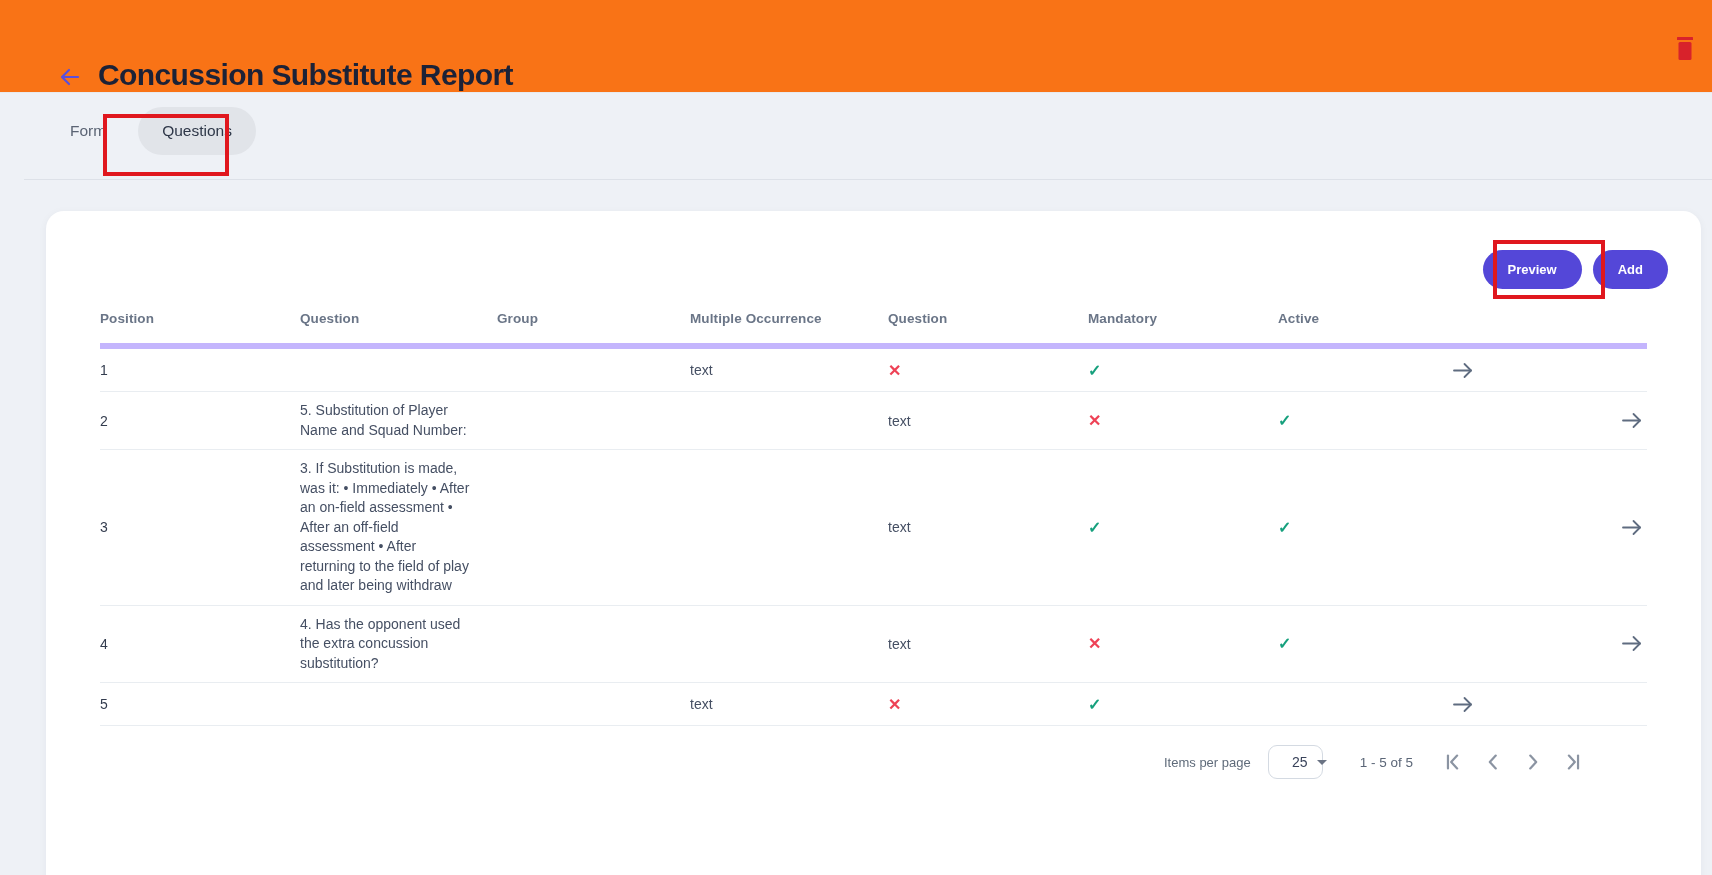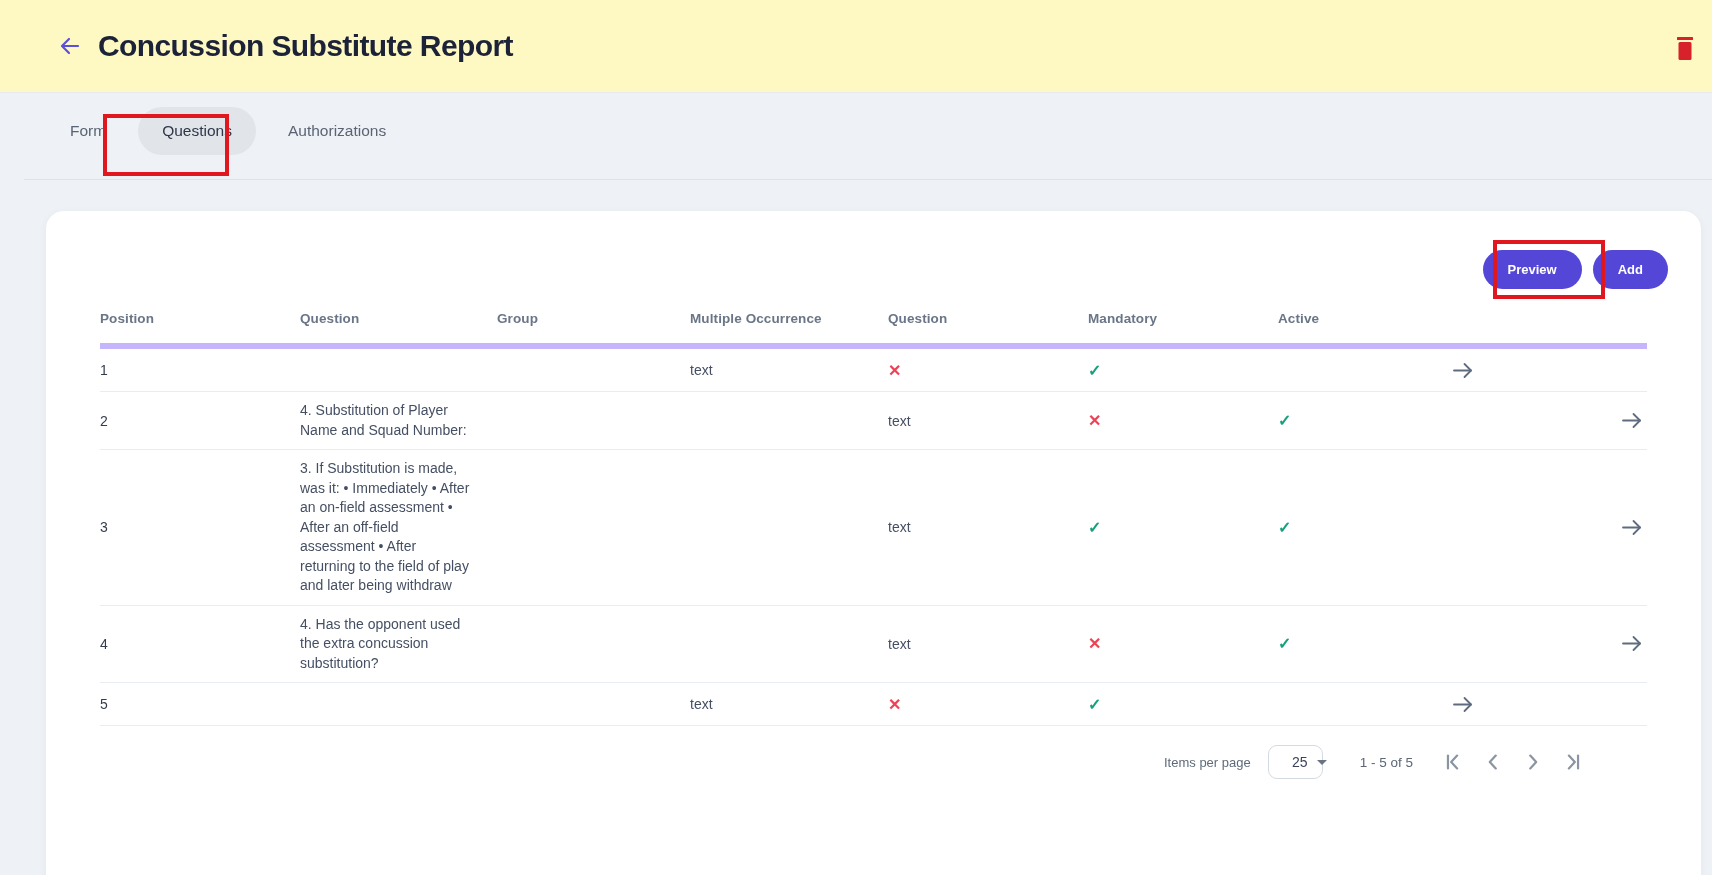--- a/index.html
+++ b/index.html
@@ -6,22 +6,22 @@
   html,body { width:1712px; height:875px; overflow:hidden; }
   body {
     font-family:"Liberation Sans", sans-serif;
     background:#eef1f6;
     position:relative;
     color:#3c4557;
   }
 
   
   .topbar {
-    height:93px; background:#fef9c3; border-bottom:1px solid #e7eaee;
-    display:flex; align-items:center; position:relative;
+    height:93px; background:#f97316; border-bottom:1px solid #e7eaee;
+    display:flex; align-items:flex-end; position:relative;
   }
   .back-btn {
     background:none; border:none; cursor:pointer;
     margin-left:55px; width:30px; height:30px;
     display:flex; align-items:center; justify-content:center;
   }
   .page-title {
     margin-left:13px; font-size:30px; font-weight:800; letter-spacing:-0.6px;
     color:#1c2237;
   }
@@ -142,23 +142,20 @@
 </header>
 
 <nav class="tabstrip">
   <div class="tabs">
     <button class="tab">
       <span>Form</span>
     </button>
     <button class="tab active">
       <span>Questions</span>
     </button>
-    <button class="tab">
-      <span>Authorizations</span>
-    </button>
   </div>
   <div class="tabstrip-divider"></div>
 </nav>
 
 <main class="card">
 
   <div class="toolbar">
     <button class="btn-pill">Preview</button>
     <button class="btn-pill">Add</button>
   </div>
@@ -187,21 +184,21 @@
             <svg width="22" height="17" viewBox="0 0 22 17" fill="none" stroke="#5f6c80" stroke-width="1.8" stroke-linecap="round" stroke-linejoin="round">
               <line x1="2" y1="8.5" x2="19" y2="8.5"></line>
               <polyline points="12.5,2 19,8.5 12.5,15"></polyline>
             </svg>
           </span>
         </button>
       </div>
 
       <div class="trow">
         <span class="cell pos">2</span>
-        <span class="cell question">4. Substitution of Player Name and Squad Number:</span>
+        <span class="cell question">5. Substitution of Player Name and Squad Number:</span>
         <span class="cell"></span>
         <span class="cell"></span>
         <span class="cell">text</span>
         <span class="mark no">✕</span>
         <span class="mark ok">✓</span>
         <button class="row-action">
           <span>
             <svg width="22" height="17" viewBox="0 0 22 17" fill="none" stroke="#5f6c80" stroke-width="1.8" stroke-linecap="round" stroke-linejoin="round">
               <line x1="2" y1="8.5" x2="19" y2="8.5"></line>
               <polyline points="12.5,2 19,8.5 12.5,15"></polyline>

